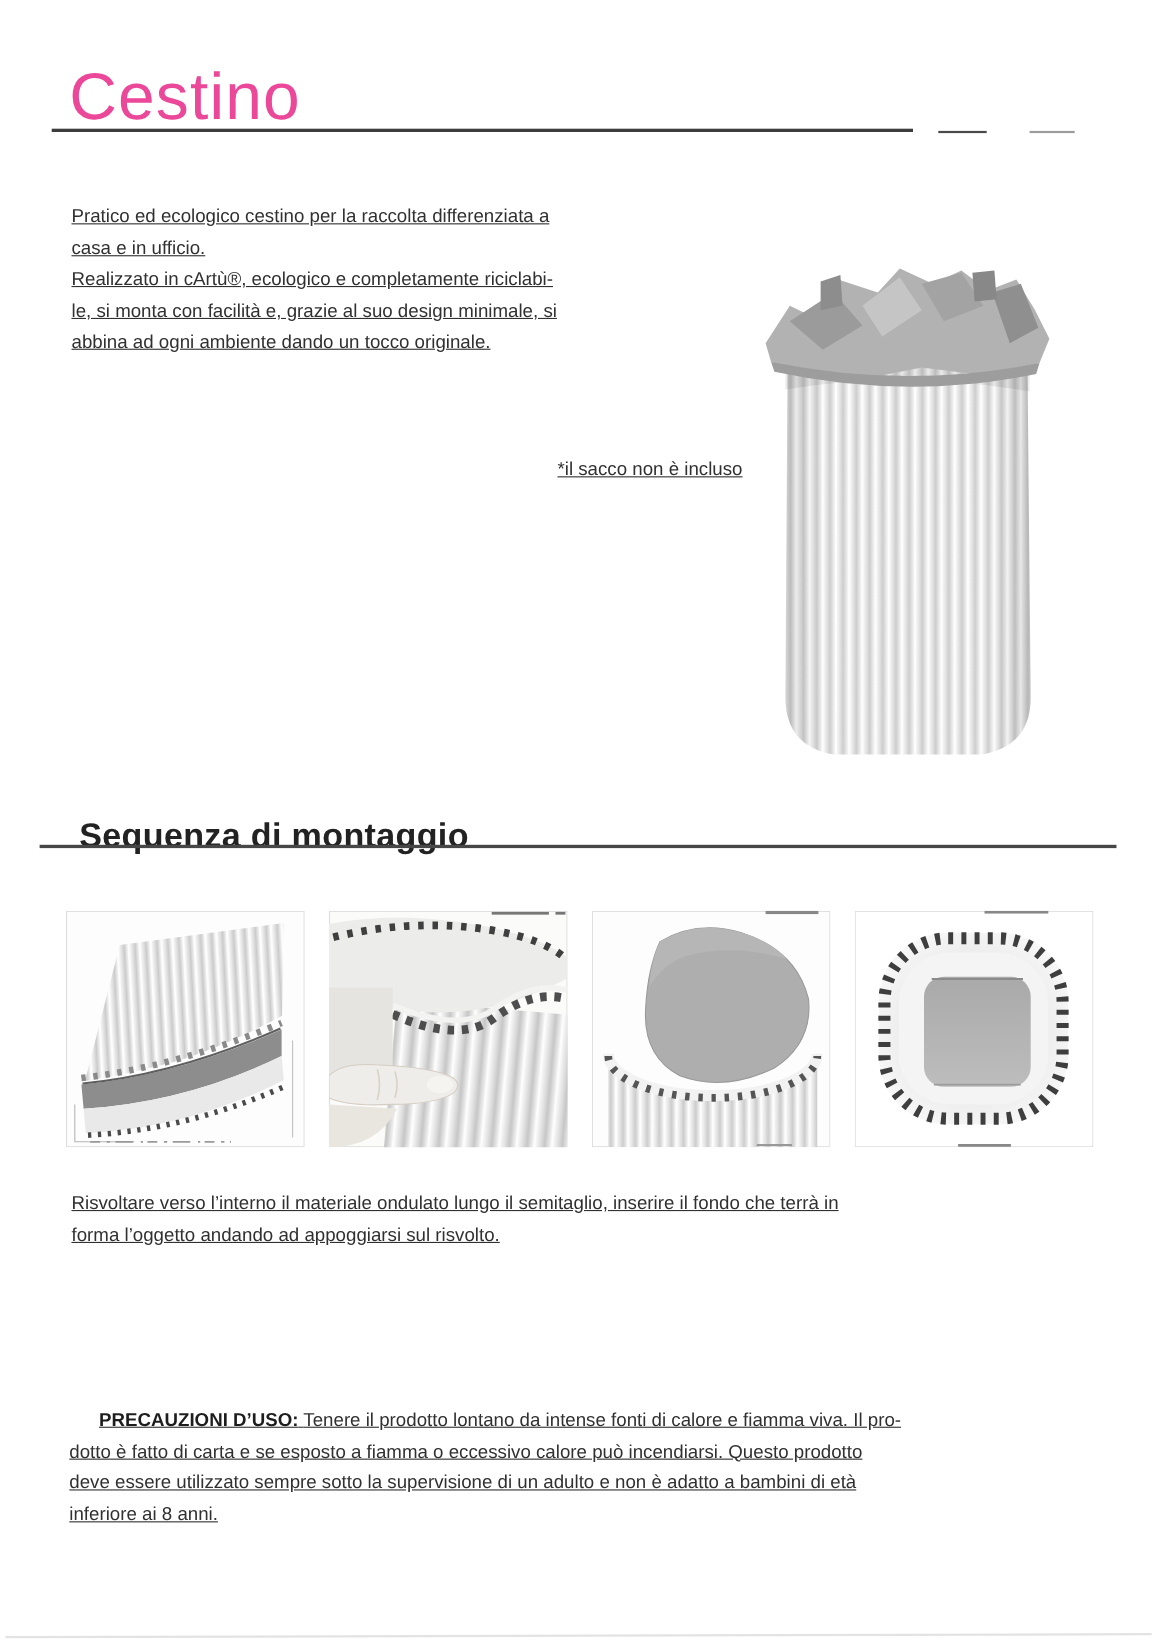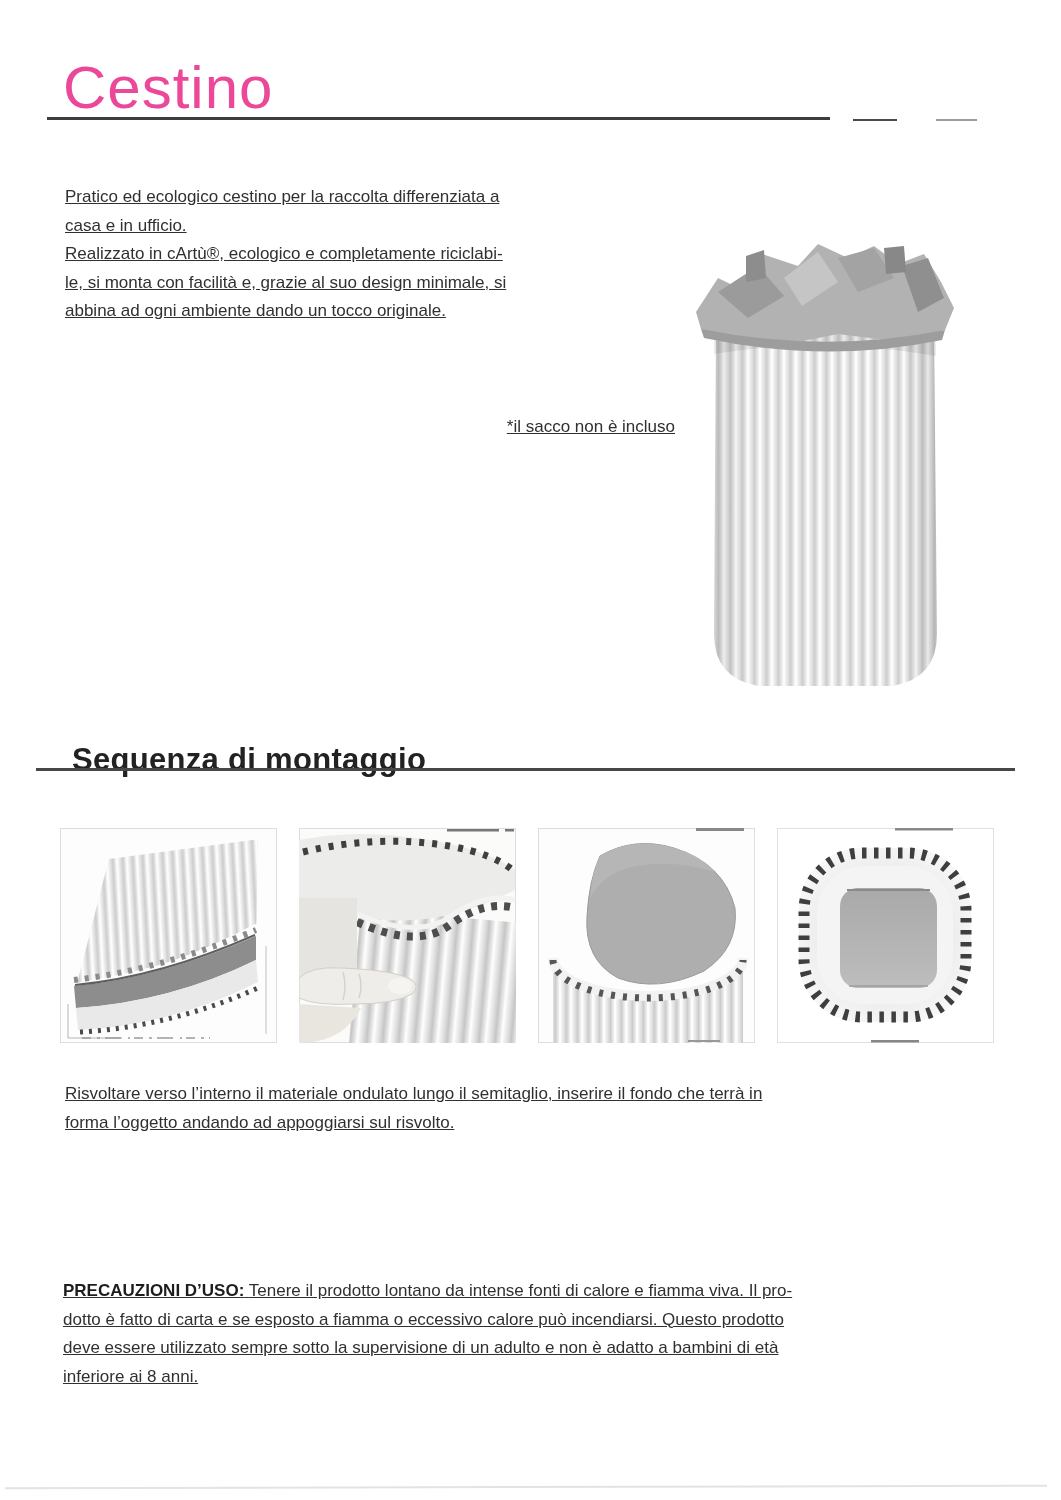--- a/index.html
+++ b/index.html
@@ -30,21 +30,21 @@
   }
   .section-rule{left:36px;top:768px;width:979px;background:#474747;}
   .steps-row{
     left:60px;top:828px;width:934px;height:215px;
     display:flex;justify-content:space-between;
   }
   .step-tile{width:217px;height:215px;background:#fdfdfd;}
   .step-tile svg{display:block;}
   .caption{left:65px;top:1080px;width:1000px;}
   .precautions{left:63px;top:1260px;width:1000px;}
-  .precautions b{color:#1d1d1d;}
+  .precautions b{color:#1d1d1d;margin-left:27px;}
   .faint-line{left:5px;top:1486px;width:1042px;height:2px;background:#e3e3e3;transform:rotate(-0.15deg);}
 </style>
 </head>
 <body>
 
 <div class="page">
 
   <div class="abs title">Cestino</div>
   <div class="abs rule title-rule"></div>
   <div class="abs dash-1"></div>

